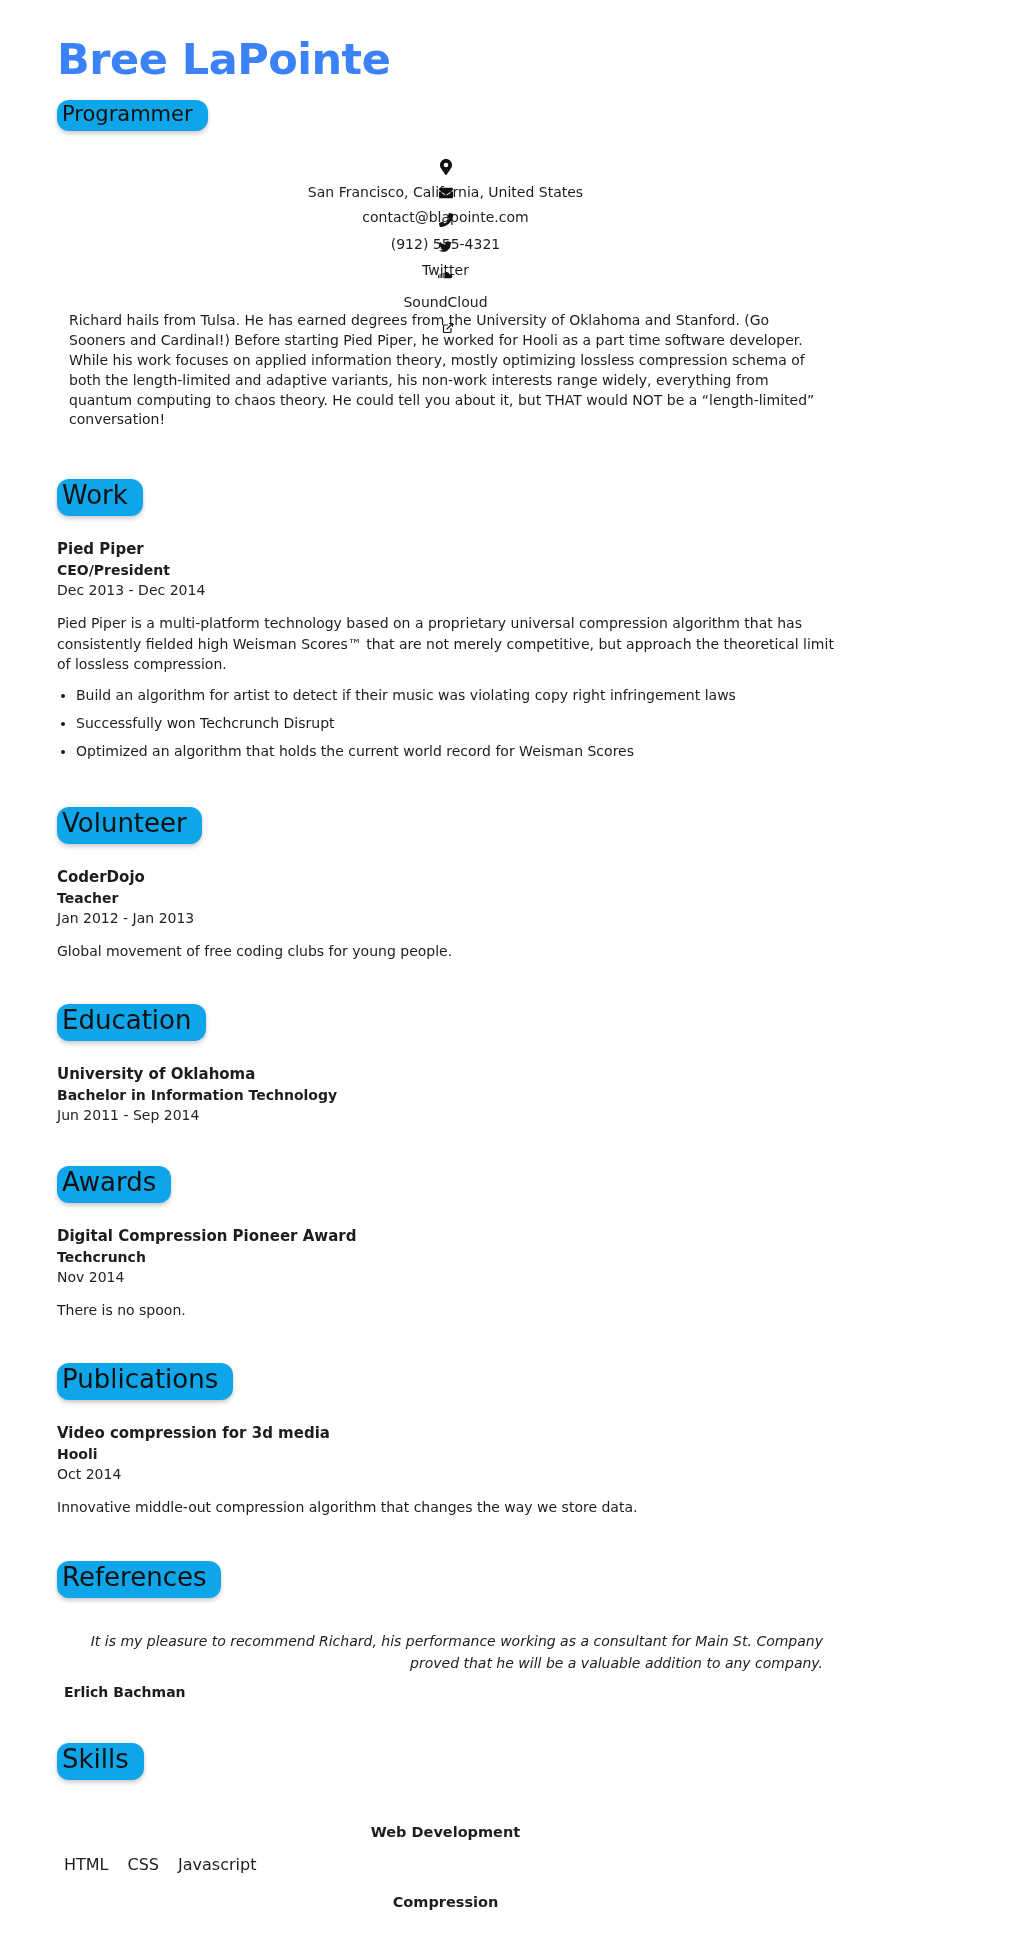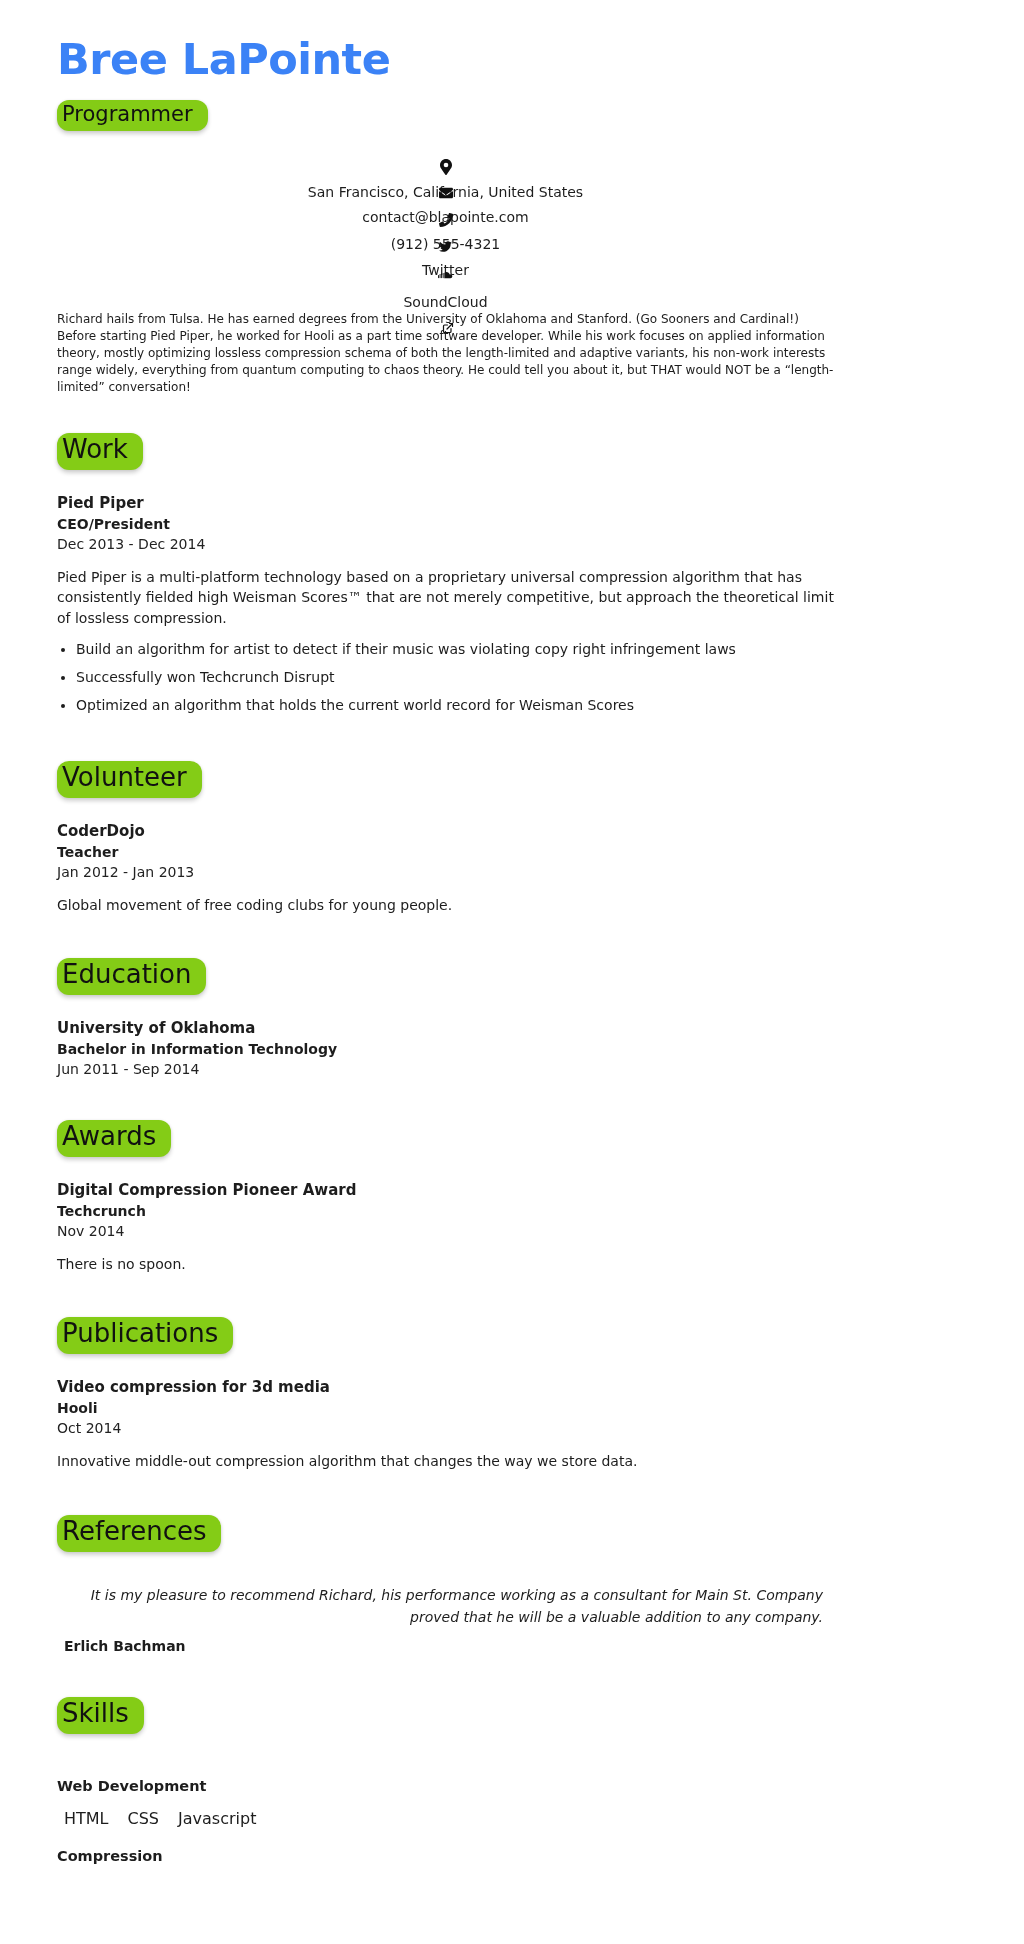--- a/index.html
+++ b/index.html
@@ -17,21 +17,21 @@
   
   h1.name {
     font-size: 43px;
     font-weight: 700;
     letter-spacing: -0.5px;
     margin: 12px 0 16px;
     color: #3b82f6;
   }
   .badge {
     display: inline-block;
-    background: #84cc16;
+    background: #0ea5e9;
     border-radius: 12px;
     box-shadow: 0 3px 4px rgba(0,0,0,0.18), 0 0 3px rgba(0,0,0,0.07);
     color: #111;
   }
   .label-badge {
     font-size: 21px;
     padding: 2px 15px 5px 5px;
     margin: 0 0 6px;
   }
   h2.section-heading {
@@ -54,23 +54,23 @@
     font-size: 14px;
     height: 18px;
     flex-direction: column;
   }
   ul.contact li.tight { gap: 12px; }
   .cicon { flex: 0 0 auto; display: inline-flex; align-items: center; }
   .cicon svg { display: block; fill: #111; }
   .ext-icon { margin-left: 4px; color: #111; display: inline-flex; }
   
   p.summary {
-    font-size: 12px;
+    font-size: 14px;
     line-height: 1.42;
-    margin: 0;
+    margin: 12px;
     max-width: 778px;
   }
   .item { margin: 0 0 6px; }
   .item-title { font-size: 15px; font-weight: bold; margin: 0; }
   .item-sub   { font-size: 14px; font-weight: bold; margin: 4px 0 0; }
   .item-dates { font-size: 14px; margin: 4px 0 0; color: #222; }
   .item-summary {
     font-size: 14px;
     line-height: 1.45;
     margin: 15px 0 0;
@@ -90,21 +90,21 @@
   blockquote.reference {
     font-style: italic;
     font-size: 14px;
     line-height: 1.6;
     margin: 8px 0 10px 26px;
     max-width: 740px;
     text-align: right;
   }
   .ref-name { font-size: 14px; font-weight: bold; margin: 10px 0 0 7px; }
   
-  .group-name { font-size: 14.5px; font-weight: bold; margin: 20px 0 0; }
+  .group-name { font-size: 14.5px; font-weight: bold; margin: 20px 0 0; text-align: center; }
   .keywords {
     display: flex;
     gap: 19px;
     font-size: 16px;
     margin: 15px 0 6px;
     padding-left: 7px;
   }
 </style>
 </head>
 <body>

